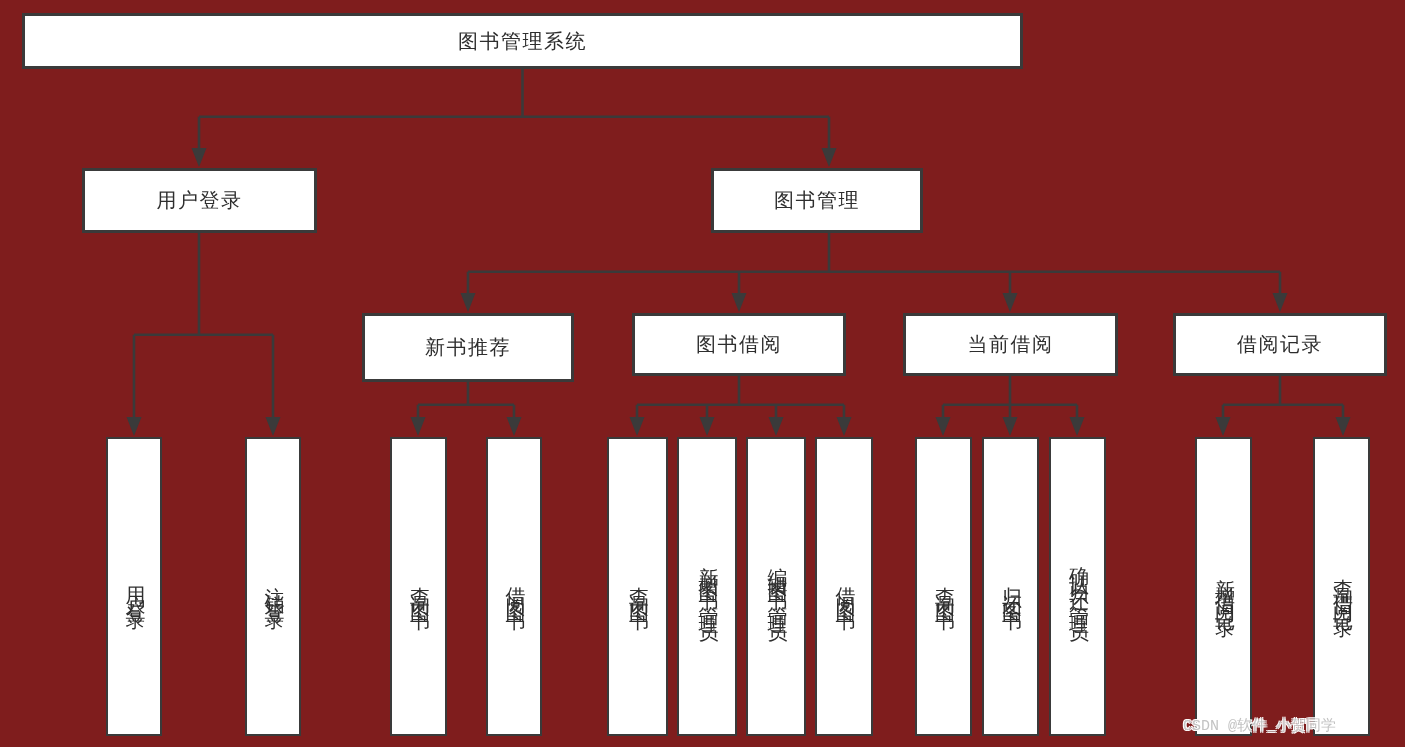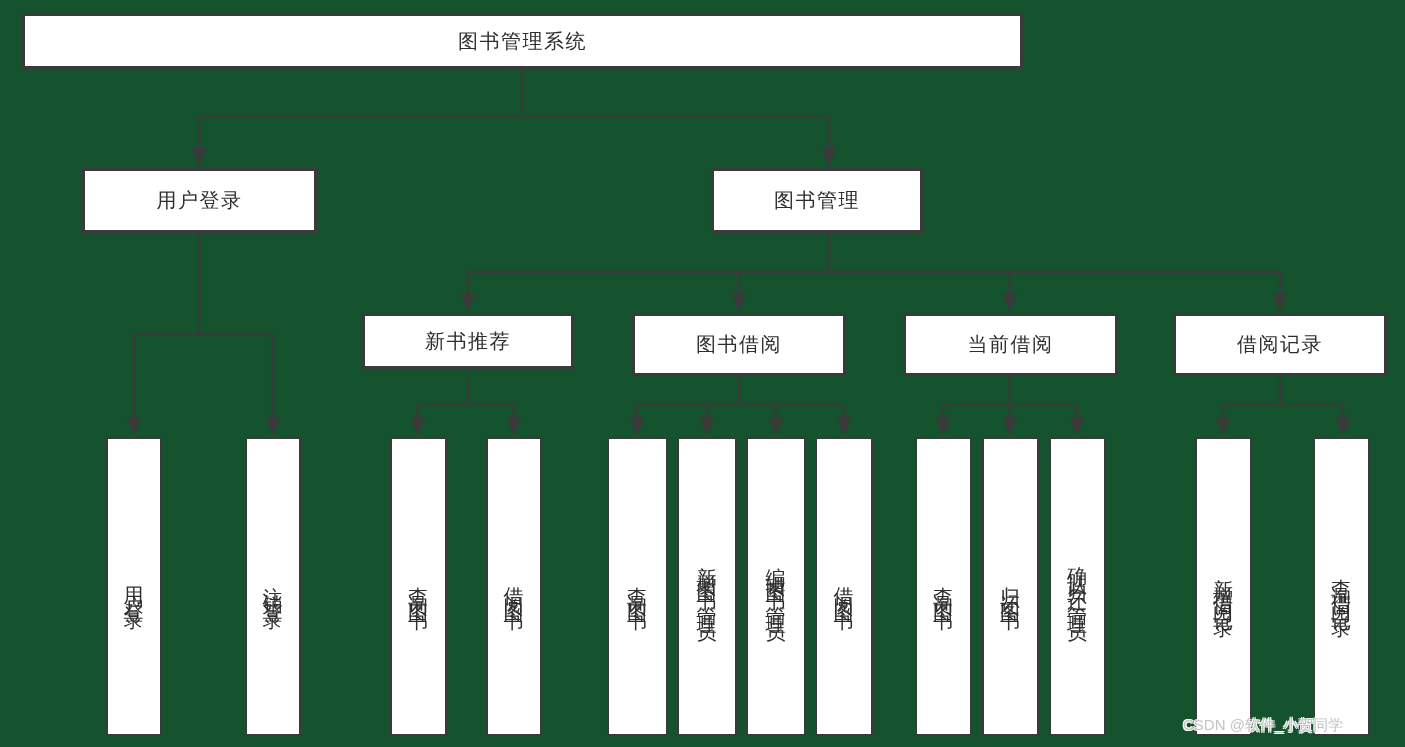--- a/index.html
+++ b/index.html
@@ -1,21 +1,21 @@
 <!DOCTYPE html>
 <html><head>
 <meta charset="utf-8">
 <style>
   html, body { margin: 0; padding: 0; background: #ffffff; }
   .canvas {
     position: relative;
     width: 1405px;
     height: 747px;
-    background: #14532d;
-    font-family: Liberation Sans, sans-serif;
+    background: #7f1d1d;
+    font-family: Liberation Mono, monospace;
     overflow: hidden;
   }
   .connector-layer {
     position: absolute;
     left: 0; top: 0;
     width: 1405px; height: 747px;
     pointer-events: none;
   }
   .node {
     position: absolute;
@@ -122,21 +122,21 @@
     <span>图书管理系统</span>
   </div>
 
   <div class="node" style="left:82px; top:168px; width:235px; height:65px;">
     <span>用户登录</span>
   </div>
   <div class="node" style="left:711px; top:168px; width:212px; height:65px;">
     <span>图书管理</span>
   </div>
 
-  <div class="node" style="left:362px; top:313px; width:212px; height:56px;">
+  <div class="node" style="left:362px; top:313px; width:212px; height:69px;">
     <span>新书推荐</span>
   </div>
   <div class="node" style="left:903px; top:313px; width:215px; height:63px;">
     <span>当前借阅</span>
   </div>
   <div class="node" style="left:632px; top:313px; width:214px; height:63px;">
     <span>图书借阅</span>
   </div>
   <div class="node" style="left:1173px; top:313px; width:214px; height:63px;">
     <span>借阅记录</span>

